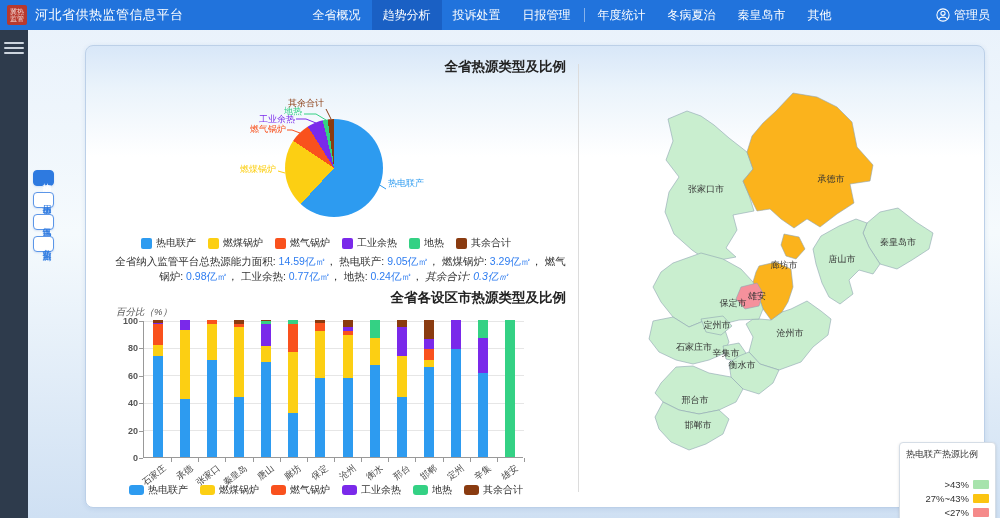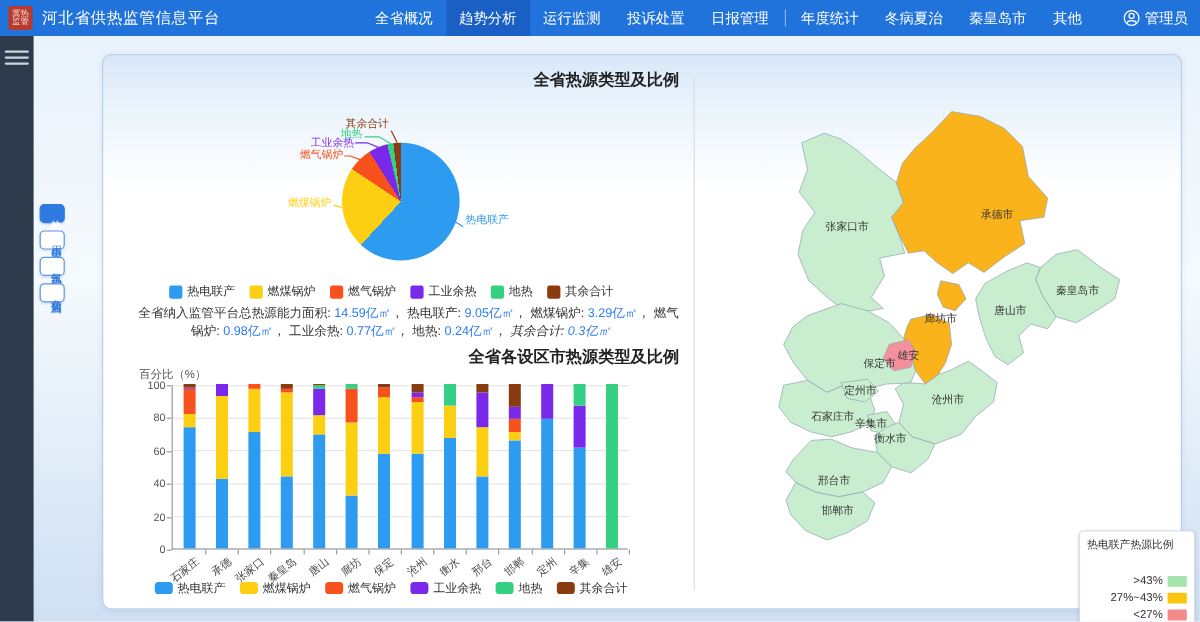--- a/index.html
+++ b/index.html
@@ -55,26 +55,26 @@
   .lg2 { top:437px; left:0; }
   .lg-item { display:flex; align-items:center; gap:4px; cursor:pointer; white-space:nowrap; }
   .sw { width:11px; height:11px; border-radius:2px; }
   .lg2 .sw { width:15px; height:10px; border-radius:3px; }
   
   .summary { position:absolute; left:12px; top:208px; width:472px; font-size:10.5px; line-height:1.45;
     color:#333; text-indent:13px;text-align:center; }
   .summary .val { color:#2d7cf0; }
   .summary .ital { font-style:italic; }
   
-  .ylab { position:absolute; left:30px; top:260px; font-size:9.5px; color:#555; }
+  .ylab { position:absolute; left:30px; top:260px; font-size:9.5px; color:#555;font-style:italic; }
   .plot { position:absolute; left:57px; top:275px; width:380px; height:137px;
     border-left:1px solid #999; border-bottom:1px solid #999; }
   .gline { position:absolute; left:0; width:380px; height:1px; background:#e6e6e6; }
   .seg { position:absolute; width:10px; }
-  .ytick { position:absolute; width:32px; text-align:right; font-size:9px; color:#555; left:20px; }
+  .ytick { position:absolute; width:32px; text-align:right; font-size:9px; color:#555; left:20px;font-weight:bold; }
   .ymark { position:absolute; width:4px; height:1px; background:#999; left:53px; }
   .xmark { position:absolute; width:1px; height:4px; background:#999; bottom:-5px; }
   .xlab { position:absolute; font-size:9px; color:#444; white-space:nowrap;
     transform:translateX(-100%) rotate(-38deg); transform-origin:right top; top:416px; }
   
   .map-svg { position:absolute; left:535px; top:15px; }
   .map-svg text { font-size:9px; fill:#333; text-anchor:middle; }
   .map-svg polygon { stroke:#8fa5b2; stroke-width:.6; cursor:pointer; }
   .map-legend { position:absolute; left:813px; top:396px; width:97px; background:#fff;
     border:1px solid #d5dde6; border-radius:4px; box-shadow:0 1px 3px rgba(0,0,0,.12); padding:5px 6px 6px; }
@@ -84,21 +84,20 @@
 </style>
 </head>
 <body>
 
 <div class="topbar">
   <div class="logo">冀热<br>监管</div>
   <div class="app-title">河北省供热监管信息平台</div>
   <nav class="nav" id="nav">
       <div class="nav-item">全省概况</div>
       <div class="nav-item active">趋势分析</div>
-      <div class="nav-item">运行监测</div>
       <div class="nav-item">投诉处置</div>
       <div class="nav-item">日报管理</div>
       <div class="nav-divider"></div>
       <div class="nav-item">年度统计</div>
       <div class="nav-item">冬病夏治</div>
       <div class="nav-item">秦皇岛市</div>
       <div class="nav-item">其他</div>
     </nav>
   <div class="top-right">
     <div class="user-wrap">

